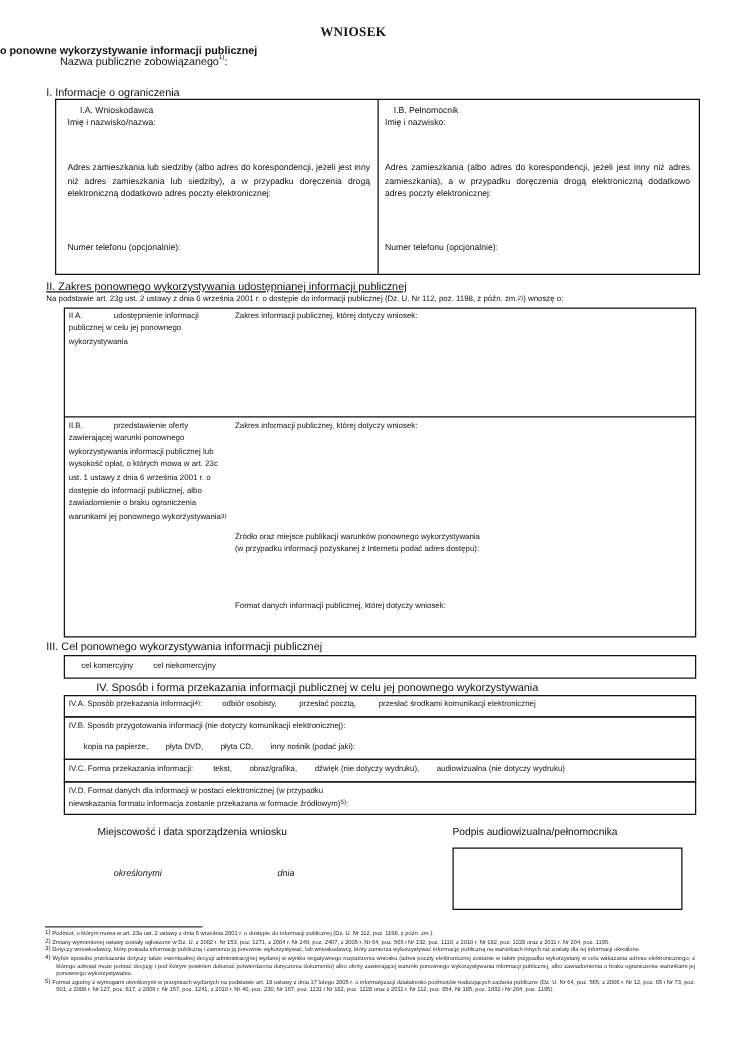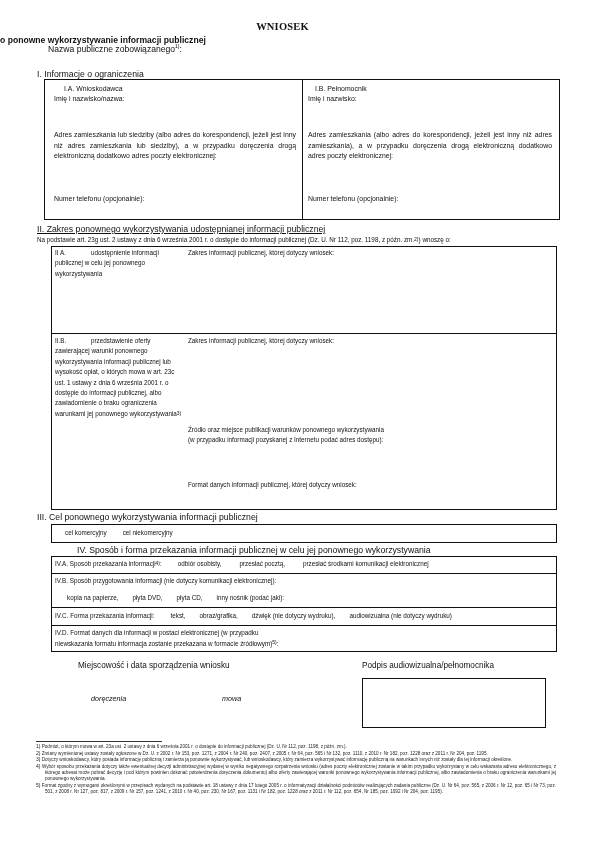--- a/index.html
+++ b/index.html
@@ -123,22 +123,22 @@
   </div>
 </div>
 <div class="abs box" style="left:51px; top:625px; width:506px; height:27px;">
   <div class="abs small" style="left:3px; top:1px; white-space:nowrap; line-height:11px;">
     <div>IV.D. Format danych dla informacji w postaci elektronicznej (w przypadku</div>
     <div><span>niewskazania formatu informacja zostanie przekazana w formacie źródłowym)</span><sup>5)</sup><span>:</span></div>
   </div>
 </div>
 
 <div class="abs" style="left:54px; top:661px; font-size:8.2px;margin-left:24px;">Miejscowość i data sporządzenia wniosku</div>
-<div class="abs ital" style="left:91px; top:694px;">doręczenia</div>
-<div class="abs ital" style="left:222px; top:694px;">mowa</div>
+<div class="abs ital" style="left:91px; top:694px;">określonymi</div>
+<div class="abs ital" style="left:222px; top:694px;">dnia</div>
 <div class="abs" style="left:362px; top:661px; font-size:8.2px;">Podpis audiowizualna/pełnomocnika</div>
 <div class="abs box" style="left:362px; top:678px; width:184px; height:50px;"></div>
 
 <div class="abs fnrule"></div>
 <div class="abs" style="left:36px; top:744px; width:520px;">
   <div class="fn just" style="padding-left:9px; text-indent:-9px; margin-bottom:0.5px;"><sup>1)</sup> <span>Podmiot, o którym mowa w art. 23a ust. 2 ustawy z dnia 6 września 2001 r. o dostępie do informacji publicznej (Dz. U. Nr 112, poz. 1198, z późn. zm.).</span></div>
   <div class="fn just" style="padding-left:9px; text-indent:-9px; margin-bottom:0.5px;"><sup>2)</sup> <span>Zmiany wymienionej ustawy zostały ogłoszone  w Dz. U. z 2002 r. Nr 153, poz. 1271, z 2004 r. Nr 240, poz. 2407, z 2005 r. Nr 64, poz. 565 i Nr 132, poz. 1110, z 2010 r. Nr 182, poz. 1228 oraz z 2011 r. Nr 204, poz. 1195.</span></div>
   <div class="fn just" style="padding-left:9px; text-indent:-9px; margin-bottom:0.5px;"><sup>3)</sup> <span>Dotyczy wnioskodawcy, który posiada informację publiczną i zamierza ją ponownie wykorzystywać, lub wnioskodawcy, który zamierza wykorzystywać informację publiczną  na  warunkach  innych niż zostały dla tej informacji określone.</span></div>
   <div class="fn just" style="padding-left:9px; text-indent:-9px; margin-bottom:0.5px;"><sup>4)</sup> <span>Wybór sposobu przekazania dotyczy także ewentualnej decyzji administracyjnej wydanej w wyniku negatywnego rozpatrzenia wniosku (adres poczty elektronicznej  zostanie  w takim  przypadku wykorzystany w celu wskazania adresu elektronicznego, z którego adresat może pobrać decyzję i pod którym powinien dokonać potwierdzenia doręczenia dokumentu) albo oferty zawierającej warunki ponownego wykorzystywania informacji publicznej, albo zawiadomienia o braku ograniczenia warunkami jej ponownego wykorzystywania.</span></div>
   <div class="fn just" style="padding-left:9px; text-indent:-9px;"><sup>5)</sup> <span>Format zgodny z wymogami określonymi w przepisach wydanych na podstawie art. 18 ustawy z dnia 17 lutego 2005 r. o informatyzacji działalności  podmiotów  realizujących zadania  publiczne (Dz. U. Nr 64, poz. 565, z 2006 r. Nr 12, poz. 65 i Nr 73, poz. 501, z 2008 r. Nr 127, poz. 817, z 2009 r. Nr 157, poz. 1241, z 2010 r. Nr 40, poz. 230, Nr 167, poz. 1131 i Nr 182, poz. 1228 oraz z 2011 r. Nr 112, poz. 654, Nr 185, poz. 1092 i Nr 204, poz. 1195).</span></div>

